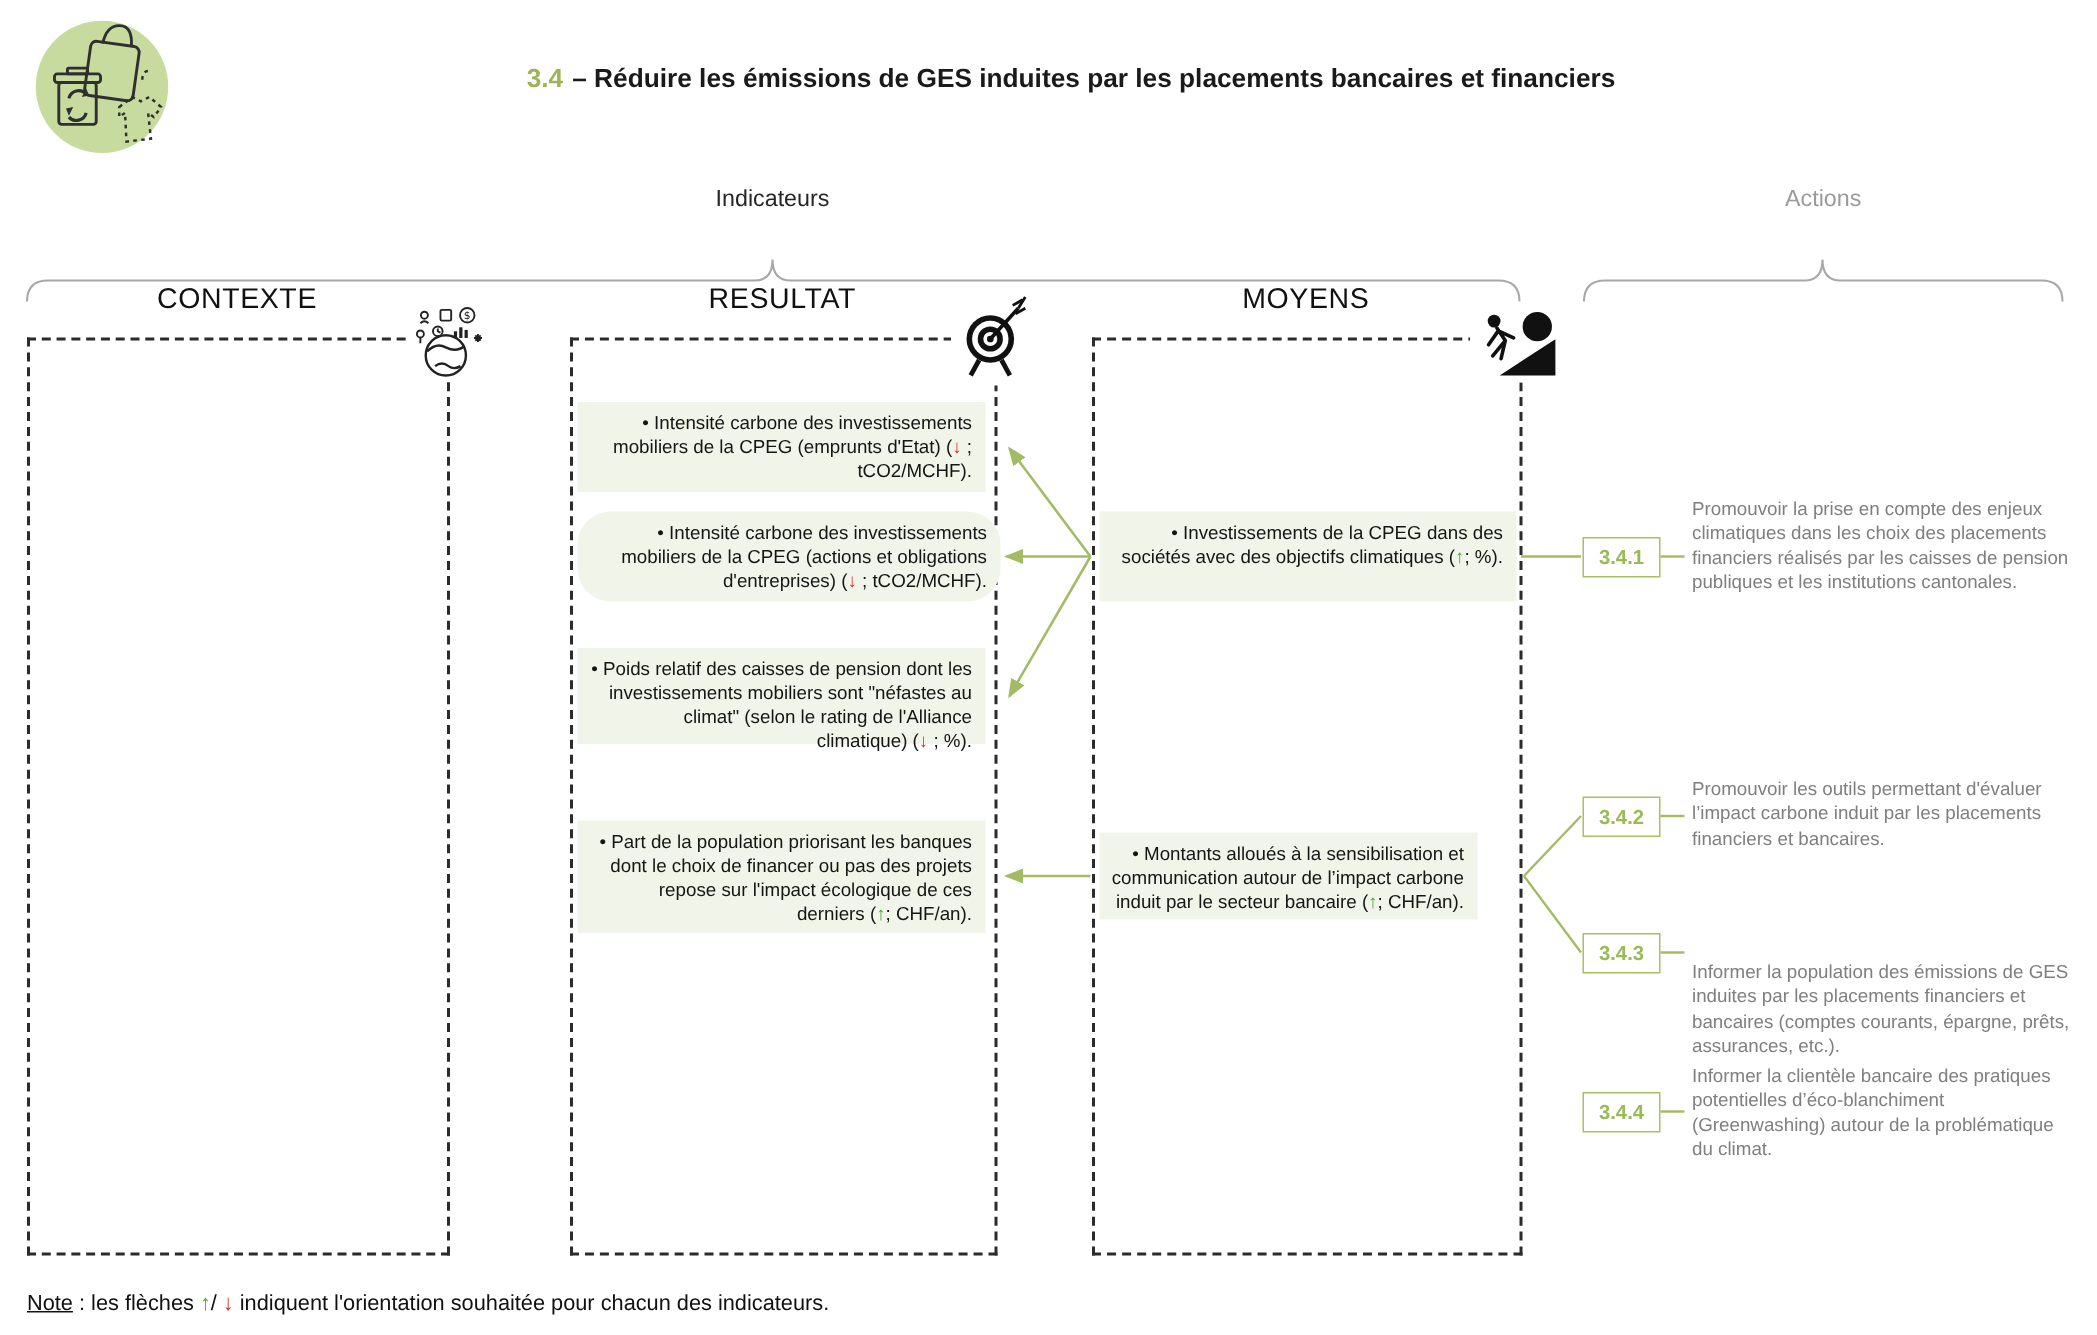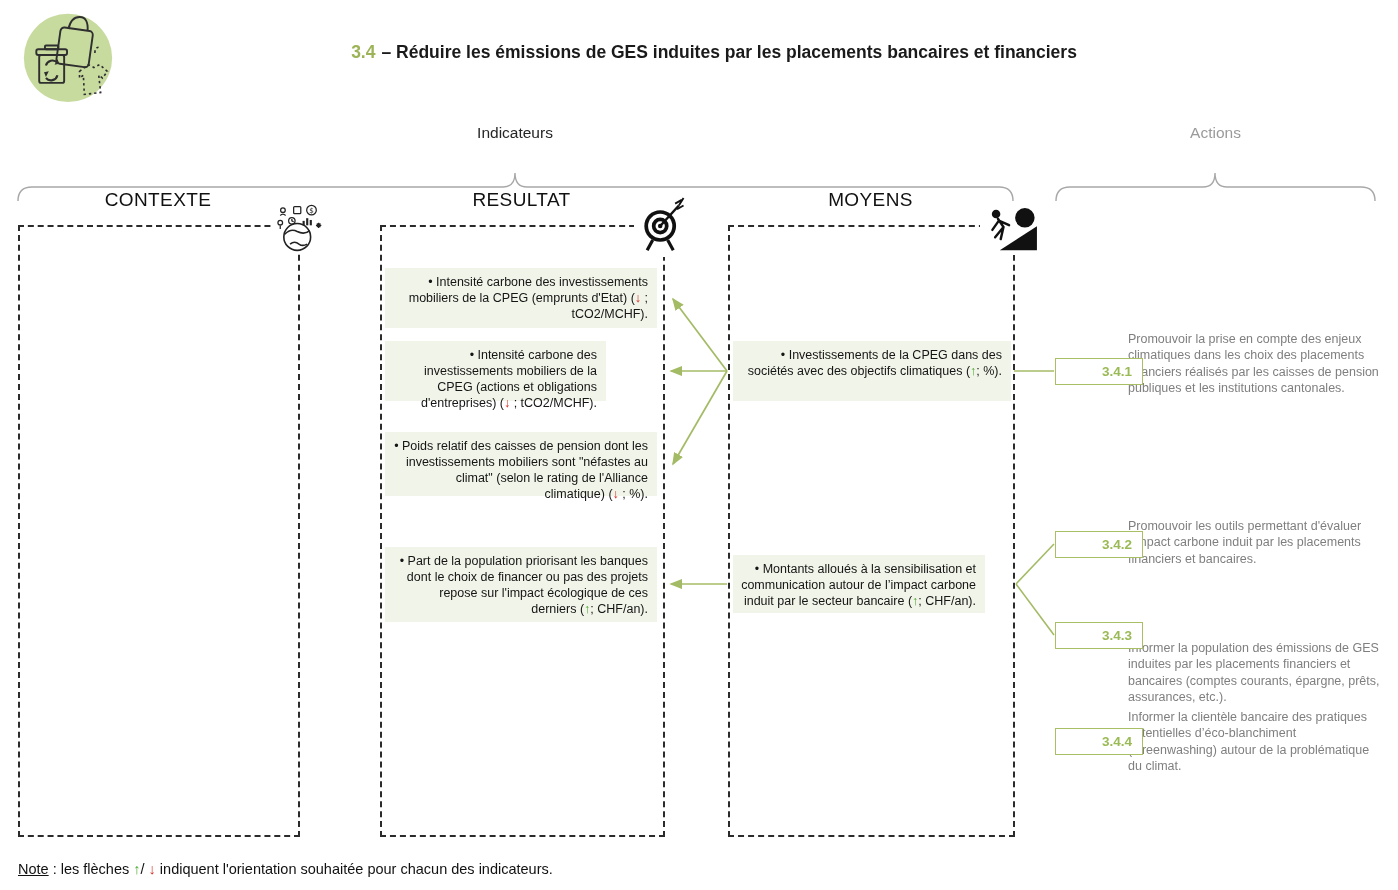--- a/index.html
+++ b/index.html
@@ -29,31 +29,31 @@
 
   
   .colicon{background:#fff;display:flex;align-items:center;justify-content:center;z-index:6;}
   .icon-ctx{left:272px;top:203px;width:54px;height:50px;}
   .icon-res{left:634px;top:195px;width:58px;height:62px;}
   .icon-moy{left:980px;top:201px;width:60px;height:54px;}
 
   
   .tbox{background:#f1f4e8;font-size:12.5px;line-height:1.27;color:#151515;padding:7px 9px 6px 8px;box-sizing:border-box;z-index:2;text-align:right;}
   .i1{left:385px;top:268px;width:272px;height:60px;}
-  .i2{left:385px;top:341px;width:221px;height:60px;}
+  .i2{left:385px;top:341px;width:282px;height:60px;border-radius:22px;}
   .i3{left:385px;top:432px;width:272px;height:64px;}
   .i4{left:385px;top:547px;width:272px;height:75px;}
   .m1{left:733px;top:341px;width:278px;height:60px;}
   .m2{left:733px;top:555px;width:252px;height:58px;}
   .arr{font-weight:700;}
   .arr.up{color:#4ea72e;}
   .arr.down{color:#d93025;}
 
   
-  .badge{width:50px;height:25px;left:1055px;border:1.5px solid #a9bf63;background:#fff;color:#9aba55;font-weight:700;font-size:13.5px;display:flex;align-items:center;justify-content:center;z-index:5;padding-left:36px;}
+  .badge{width:50px;height:25px;left:1055px;border:1.5px solid #a9bf63;background:#fff;color:#9aba55;font-weight:700;font-size:13.5px;display:flex;align-items:center;justify-content:center;z-index:5;}
   .b1{top:358px;} .b2{top:531px;text-align:right;} .b3{top:622px;} .b4{top:728px;}
 
   
   .acttxt{left:1128px;width:252px;font-size:12.5px;line-height:1.3;color:#7f7f7f;}
   .a1{top:331px;} .a2{top:518px;} .a3{top:603px;margin-top:37px;} .a4{top:709px;}
 
   
   .note{left:18px;top:861px;font-size:14.5px;color:#111;}
   .note .lbl{text-decoration:underline;}
 

